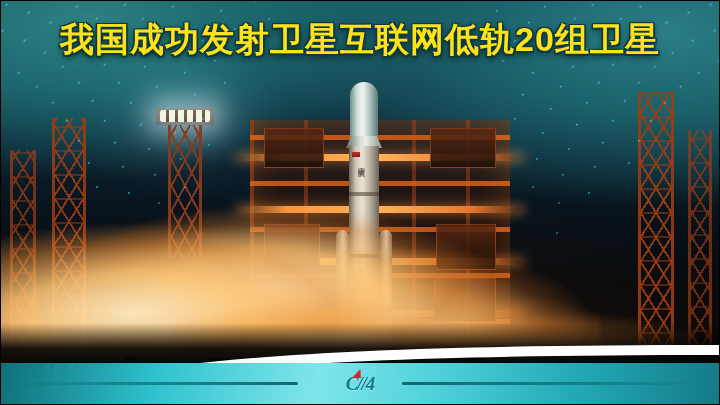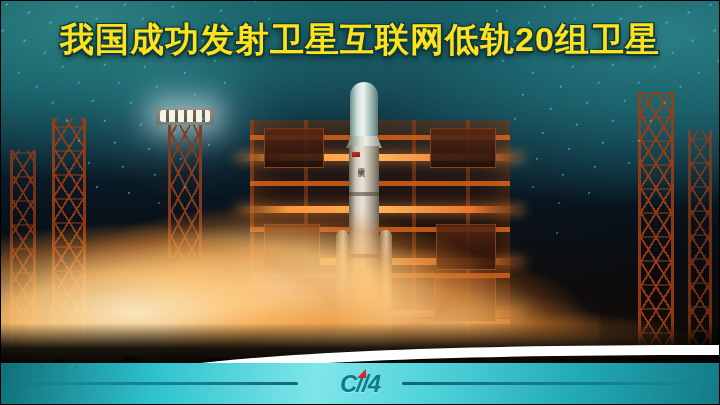--- a/index.html
+++ b/index.html
@@ -197,22 +197,22 @@
   }
   .footer .rule.right{
     right:18px;width:300px;
     background:linear-gradient(270deg,rgba(10,90,100,0),rgba(10,95,105,.55) 35%,rgba(8,80,92,.85));
   }
   .logo{
     position:absolute;left:50%;transform:translateX(-50%);top:7px;
     display:flex;align-items:center;height:28px;
   }
   .logo .mark{
-    font-size:24px;font-weight:bold;font-style:italic;letter-spacing:-1px;
-    color:#0d7b88;font-family:Liberation Sans, sans-serif;
+    font-size:19px;font-weight:bold;font-style:italic;letter-spacing:-1px;
+    color:#0d7b88;font-family:Liberation Serif, serif;
     text-shadow:0 1px 0 rgba(255,255,255,.35);
   }
   .logo .tri{
     position:absolute;right:13px;top:-1px;width:0;height:0;
     border-left:7px solid transparent;border-right:2px solid transparent;
     border-bottom:9px solid #d4262c;transform:skewX(-10deg);
   }
   .outer-border{position:absolute;inset:0;border:1px solid #000;pointer-events:none;}
 </style>
 </head>

